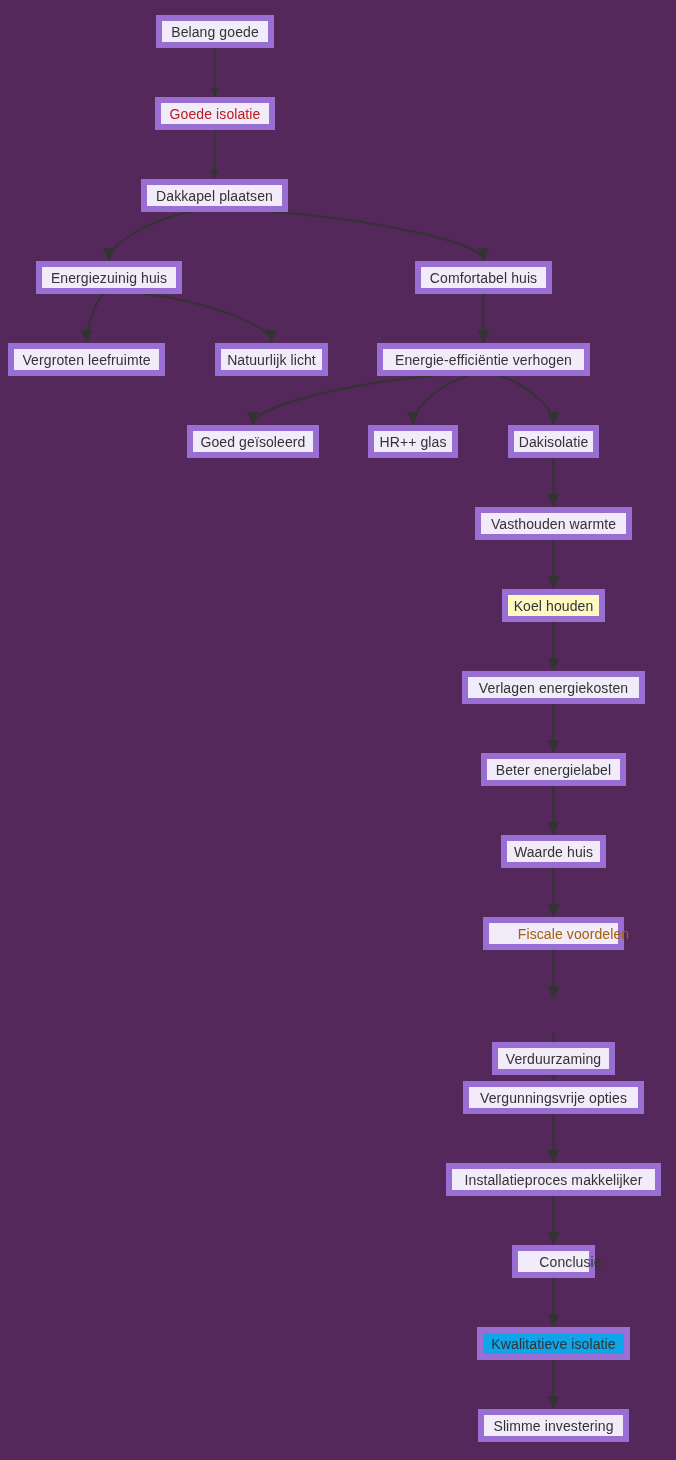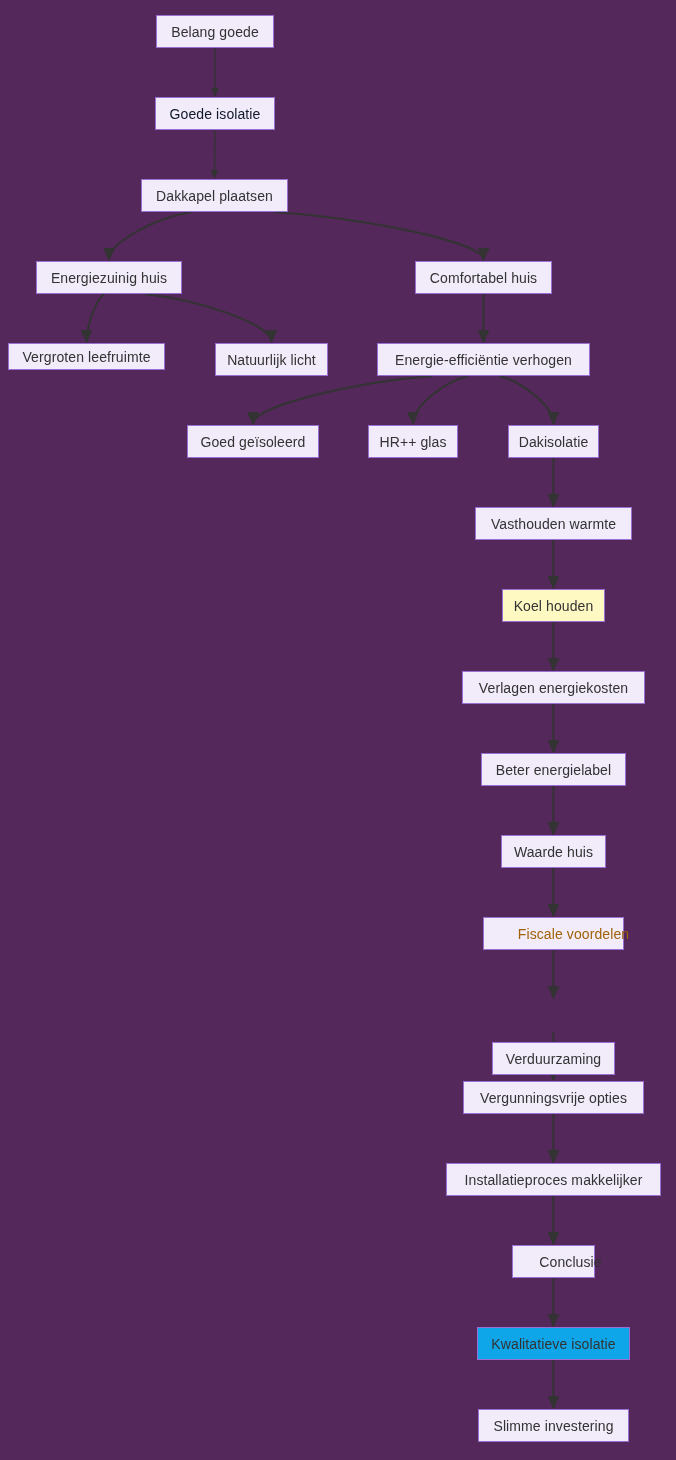--- a/index.html
+++ b/index.html
@@ -27,21 +27,21 @@
     left: 0;
     top: 0;
     width: 676px;
     height: 1460px;
     display: block;
   }
   .node-box {
     position: absolute;
     box-sizing: border-box;
     background: #f1ebfa;
-    border: 1px solid #c2410c;
+    border: 6px solid #c2410c;
     display: flex;
     align-items: center;
     justify-content: center;
     color: #333333;
     font-size: 14px;
     line-height: 1;
     white-space: nowrap;
     letter-spacing: 0.1px;
     z-index: 2;
   }
@@ -84,32 +84,32 @@
         <path d="M553.5,1196 L553.5,1244" fill="none" stroke="#333333" stroke-width="2" marker-end="url(#arrowhead)"></path>
         <path d="M553.5,1278 L553.5,1326" fill="none" stroke="#333333" stroke-width="2" marker-end="url(#arrowhead)"></path>
         <path d="M553.5,1360 L553.5,1408" fill="none" stroke="#333333" stroke-width="2" marker-end="url(#arrowhead)"></path>
       </g>
   </svg>
   <div id="node-layer">
       <div class="node-box" style="left: 156px; top: 15px; width: 118px; height: 33px; background: rgb(241, 235, 250); border-color: rgb(154, 111, 212);">
         <span class="node-label" style="color: rgb(51, 51, 51);">Belang goede</span>
       </div>
       <div class="node-box" style="left: 155px; top: 97px; width: 120px; height: 33px; background: rgb(241, 235, 250); border-color: rgb(154, 111, 212);">
-        <span class="node-label" style="color: #0f172a;">Goede isolatie</span>
+        <span class="node-label" style="color: #b91c1c;">Goede isolatie</span>
       </div>
       <div class="node-box" style="left: 141px; top: 179px; width: 147px; height: 33px; background: rgb(241, 235, 250); border-color: rgb(154, 111, 212);">
         <span class="node-label" style="color: rgb(51, 51, 51);">Dakkapel plaatsen</span>
       </div>
       <div class="node-box" style="left: 36px; top: 261px; width: 146px; height: 33px; background: rgb(241, 235, 250); border-color: rgb(154, 111, 212);">
         <span class="node-label" style="color: rgb(51, 51, 51);">Energiezuinig huis</span>
       </div>
       <div class="node-box" style="left: 415px; top: 261px; width: 137px; height: 33px; background: rgb(241, 235, 250); border-color: rgb(154, 111, 212);">
         <span class="node-label" style="color: rgb(51, 51, 51);">Comfortabel huis</span>
       </div>
-      <div class="node-box" style="left: 8px; top: 343px; width: 157px; height: 27px; background: rgb(241, 235, 250); border-color: rgb(154, 111, 212);">
+      <div class="node-box" style="left: 8px; top: 343px; width: 157px; height: 33px; background: rgb(241, 235, 250); border-color: rgb(154, 111, 212);">
         <span class="node-label" style="color: rgb(51, 51, 51);">Vergroten leefruimte</span>
       </div>
       <div class="node-box" style="left: 215px; top: 343px; width: 113px; height: 33px; background: rgb(241, 235, 250); border-color: rgb(154, 111, 212);">
         <span class="node-label" style="color: rgb(51, 51, 51);">Natuurlijk licht</span>
       </div>
       <div class="node-box" style="left: 377px; top: 343px; width: 213px; height: 33px; background: rgb(241, 235, 250); border-color: rgb(154, 111, 212);">
         <span class="node-label" style="color: rgb(51, 51, 51);">Energie-efficiëntie verhogen</span>
       </div>
       <div class="node-box" style="left: 187px; top: 425px; width: 132px; height: 33px; background: rgb(241, 235, 250); border-color: rgb(154, 111, 212);">
         <span class="node-label" style="color: rgb(51, 51, 51);">Goed geïsoleerd</span>

